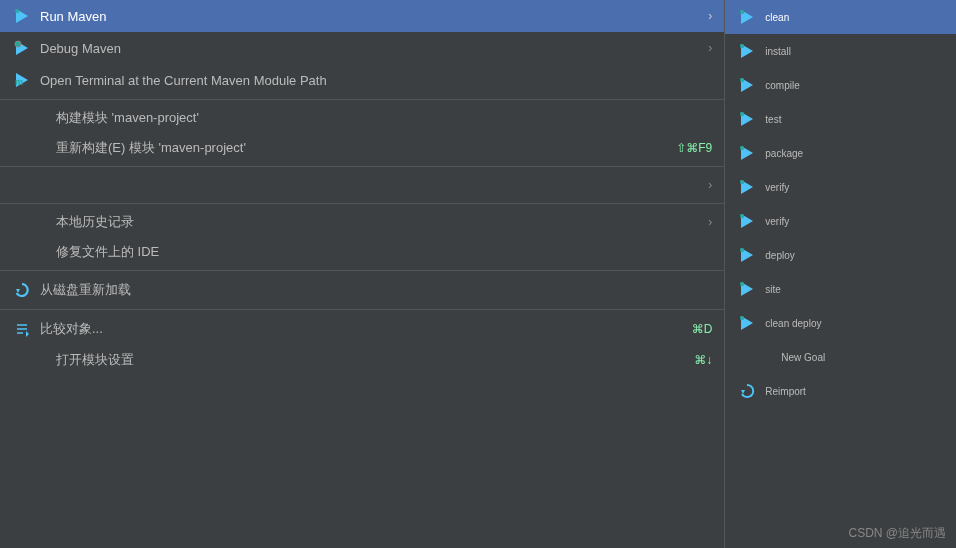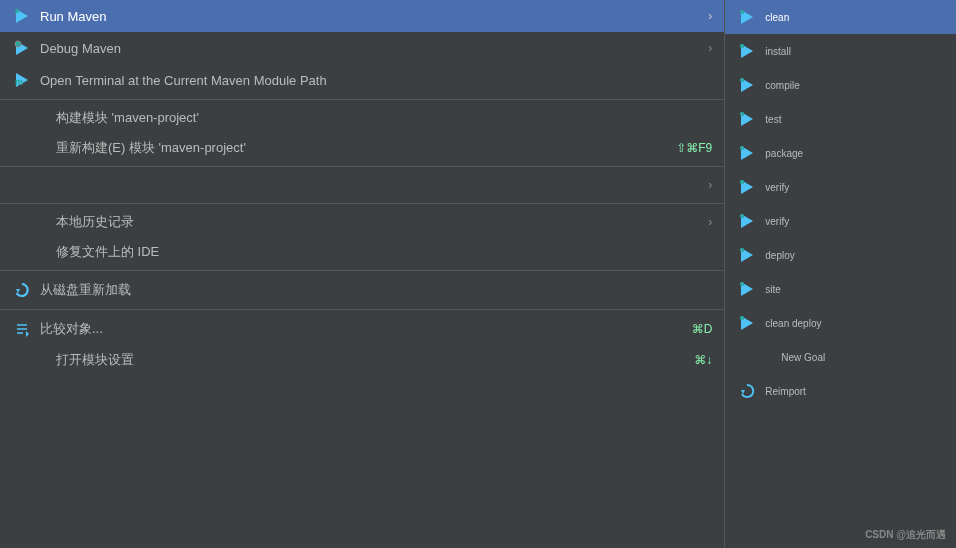--- a/index.html
+++ b/index.html
@@ -93,22 +93,21 @@
 
     .right-menu .menu-item .label {
       font-size: 10px;
     }
 
     .watermark {
       position: absolute;
       bottom: 6px;
       right: 10px;
       color: #888;
-      font-size: 10px;
-      font-weight: bold;
+      font-size: 12px;
     }
 
     .menu-item-no-icon {
       padding-left: 56px;
     }
   </style>
 </head>
 <body>
 
 <div class="left-menu">

